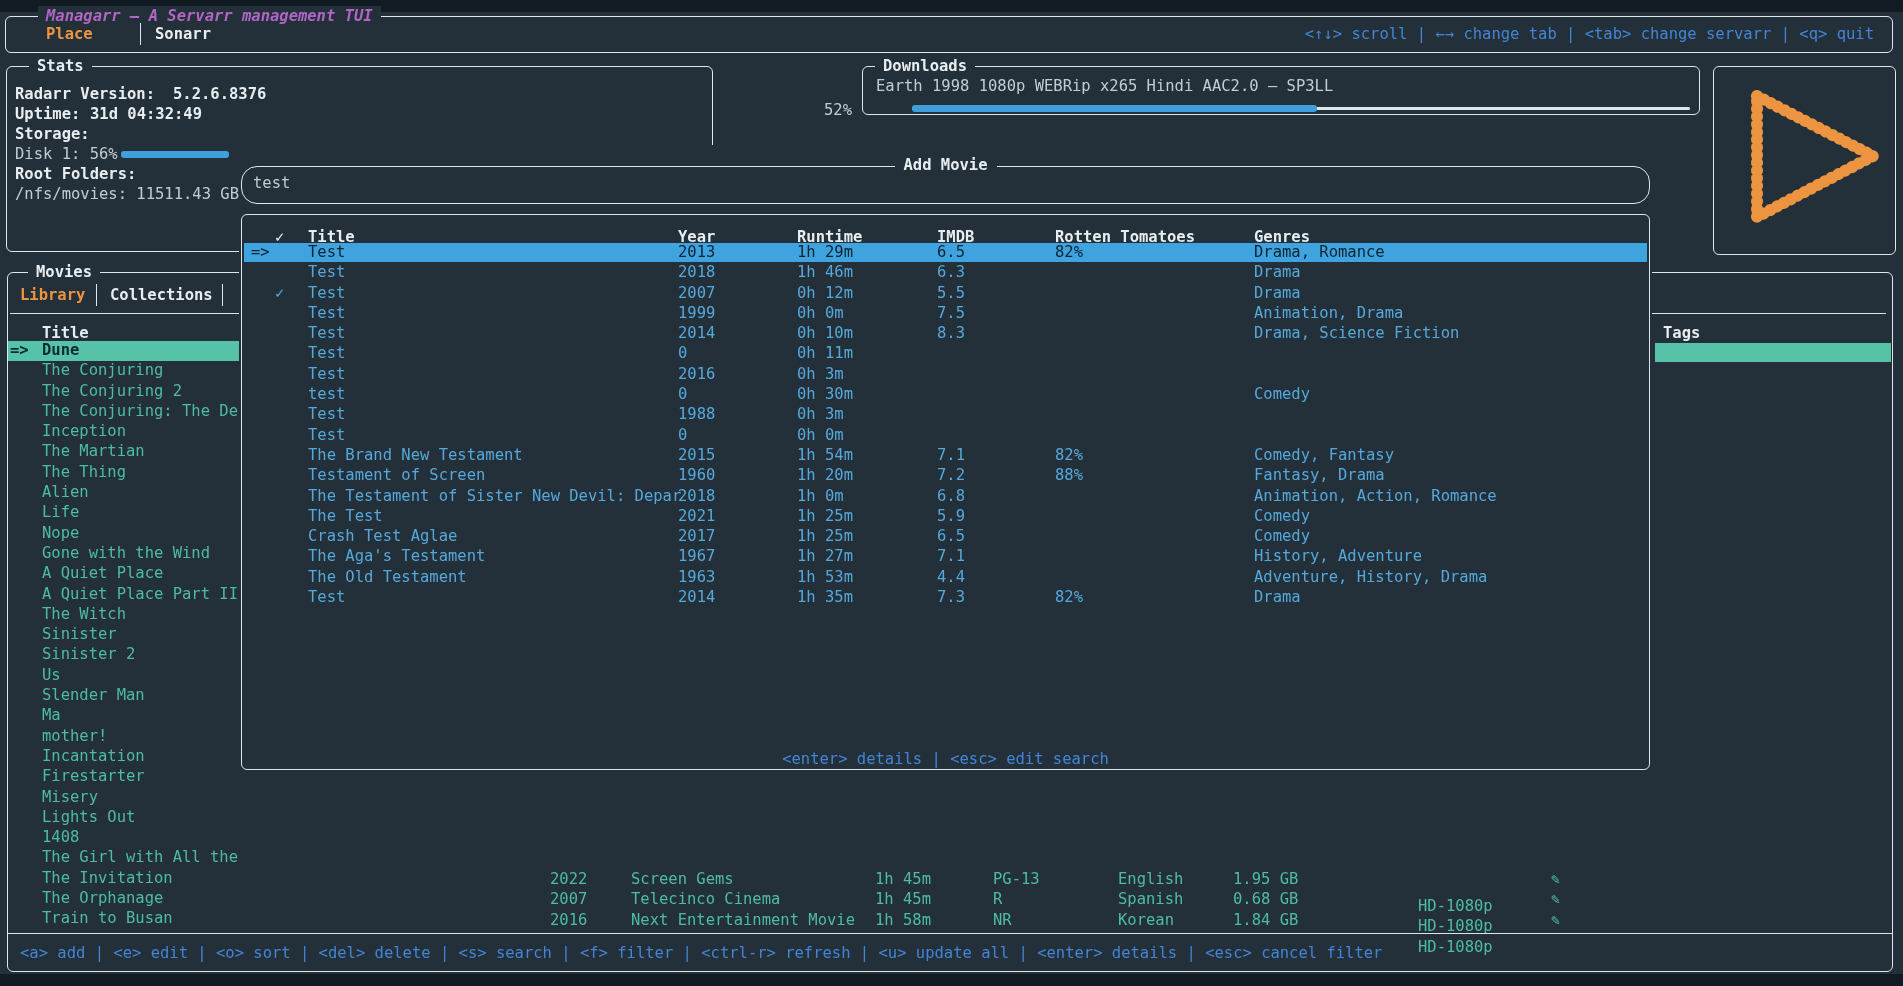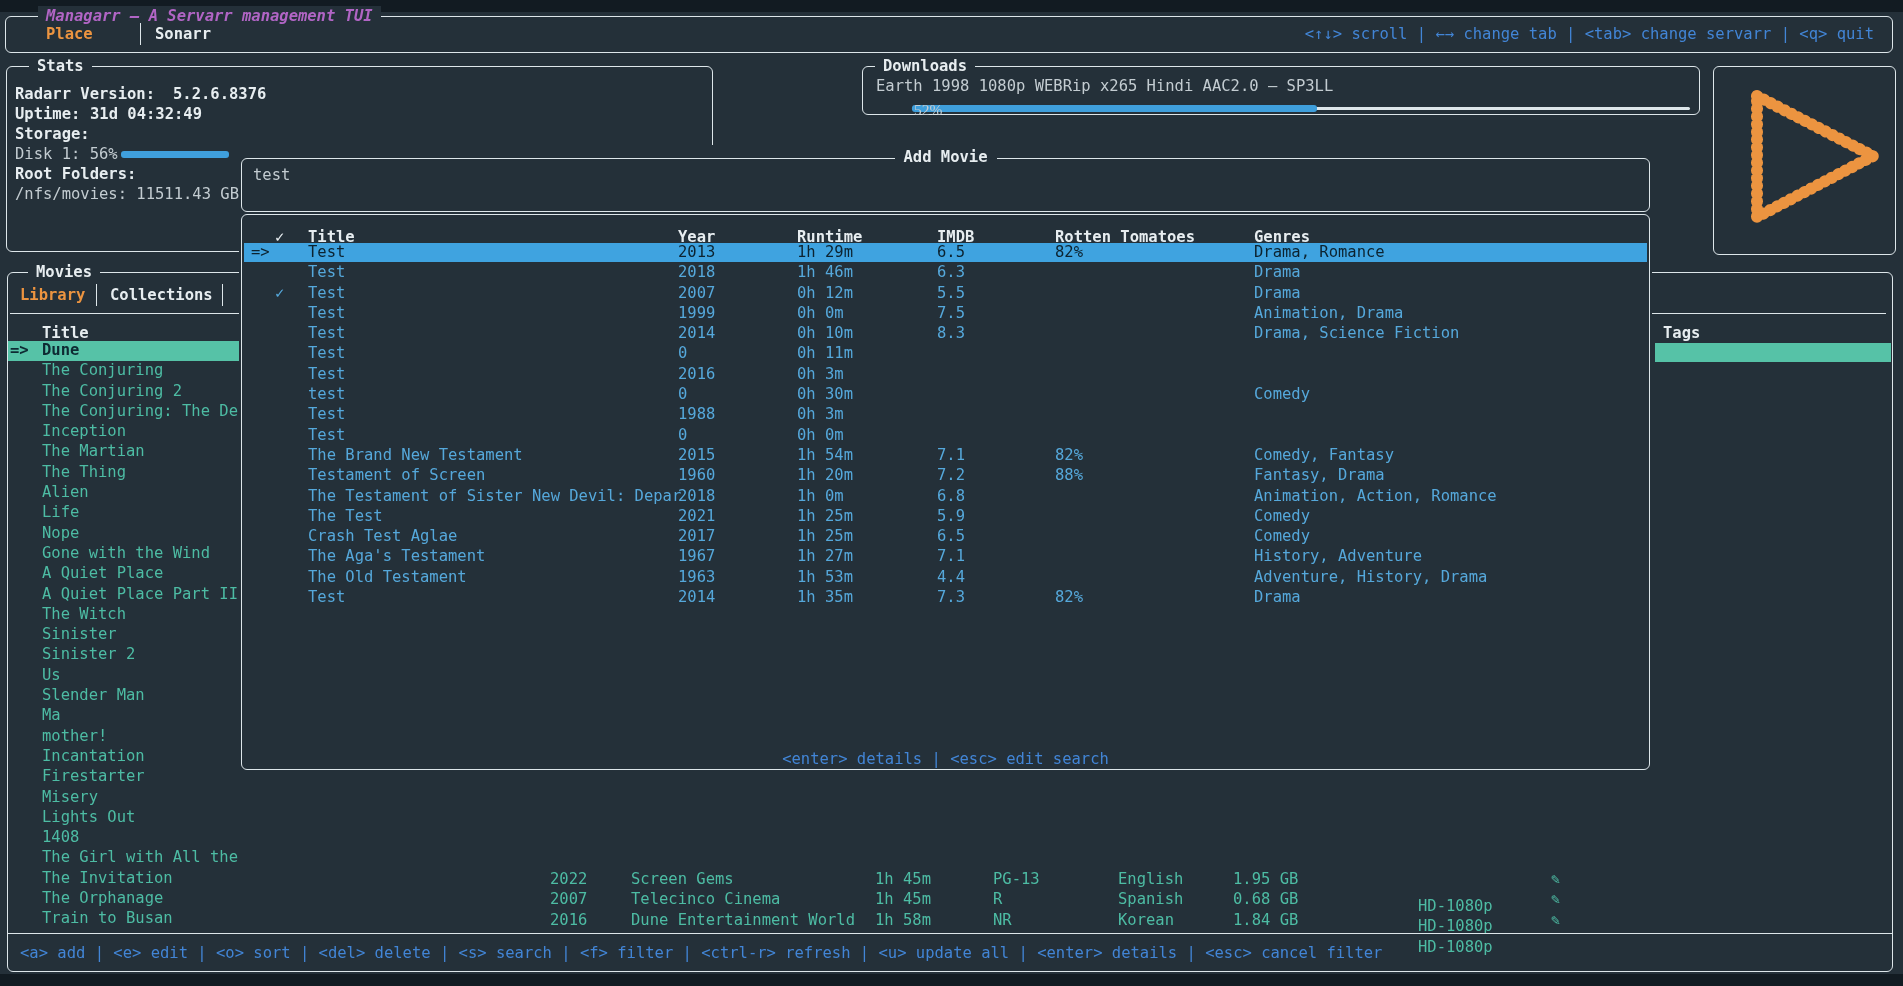--- a/index.html
+++ b/index.html
@@ -32,21 +32,21 @@
 
   
   .lib-rows{position:absolute;left:0;top:870px;width:1903px;}
   .lib-row{position:relative;height:20.3px;color:var(--teal);}
   .lib-row span{position:absolute;}
   .l-year{left:550px;} .l-studio{left:631px;} .l-run{left:875px;} .l-cert{left:993px;}
   .l-lang{left:1118px;} .l-size{left:1233px;} .l-qual{left:1418px;margin-top:27px;} .l-icon{left:1551px;font-size:15px;}
 
   
   .modal-mask{position:absolute;left:239px;top:145px;width:1413px;height:721px;background:var(--bg);z-index:10;}
-  .m-input{position:absolute;left:2px;top:13px;width:1409px;height:54px;border:1px solid var(--border);border-radius:6px;}
+  .m-input{position:absolute;left:2px;top:21px;width:1409px;height:38px;border:1px solid var(--border);border-radius:16px;}
   .m-input input{position:absolute;left:11px;top:7px;width:1380px;background:transparent;border:none;outline:none;
                  color:var(--dim);font-family:inherit;font-size:15.5px;}
   .m-title{position:absolute;left:50%;transform:translateX(-50%);top:-11px;background:var(--bg);
            padding:0 9px;font-weight:bold;color:var(--white);}
   .m-table{position:absolute;left:2px;top:69px;width:1409px;height:556px;border:1px solid var(--border);border-radius:6px;}
   .m-head{position:absolute;left:0;top:13px;width:100%;height:20.3px;font-weight:bold;color:var(--white);}
   .m-rows{position:absolute;left:0;top:28px;width:100%;}
   .m-row{position:relative;height:20.3px;color:var(--row_blue);}
   .m-row.selected{color:var(--row_sel_fg);}
   .m-row.selected .rowbg{position:absolute;left:2px;right:2px;top:0;bottom:1px;background:var(--row_sel_bg);}
@@ -84,21 +84,21 @@
     <span class="abs dim" style="left:8px;top:78px;">Disk 1: 56%</span>
     <div class="bar" style="left:114px;top:84px;width:108px;height:7px;"></div>
     <span class="abs bold" style="left:8px;top:98px;">Root Folders:</span>
     <span class="abs dim" style="left:8px;top:118px;">/nfs/movies: 11511.43 GB</span>
   </div>
 
   <div class="box" style="left:862px;top:66px;width:838px;height:49px;">
     <span class="btitle" style="left:12px;">Downloads</span>
     <span class="abs dim" style="left:13px;top:10px;">Earth 1998 1080p WEBRip x265 Hindi AAC2.0 – SP3LL</span>
   </div>
-  <span class="abs dim" style="left:914px;top:101px;z-index:2;font-family:Liberation Serif, serif;">52%</span>
+  <span class="abs dim" style="left:824px;top:101px;z-index:2;">52%</span>
   <div class="dl-track"></div>
   <div class="dl-fill" style="width:405px;"></div>
 
   <div class="box" style="left:1713px;top:66px;width:183px;height:189px;">
     <svg width="140" height="142" viewBox="0 0 140 142" style="position:absolute;left:33px;top:20px;">
       <polygon points="10,9 126,69 10,130" fill="none" stroke="#ec9440" stroke-width="12" stroke-dasharray="0.5 7.2" stroke-linecap="round" stroke-linejoin="round"></polygon>
     </svg>
   </div>
 
   <div class="box" style="left:7px;top:272px;width:1886px;height:700px;">
@@ -281,21 +281,21 @@
         <span class="l-run">1h 45m</span>
         <span class="l-cert">R</span>
         <span class="l-lang">Spanish</span>
         <span class="l-size">0.68 GB</span>
         <span class="l-qual">HD-1080p</span>
         <span class="l-icon">✎</span>
       </div>
 
       <div class="lib-row">
         <span class="l-year">2016</span>
-        <span class="l-studio">Dune Entertainment World</span>
+        <span class="l-studio">Next Entertainment Movie</span>
         <span class="l-run">1h 58m</span>
         <span class="l-cert">NR</span>
         <span class="l-lang">Korean</span>
         <span class="l-size">1.84 GB</span>
         <span class="l-qual">HD-1080p</span>
         <span class="l-icon">✎</span>
       </div>
     </div>
 
   <div class="hline" style="left:8px;top:933px;width:1884px;"></div>

